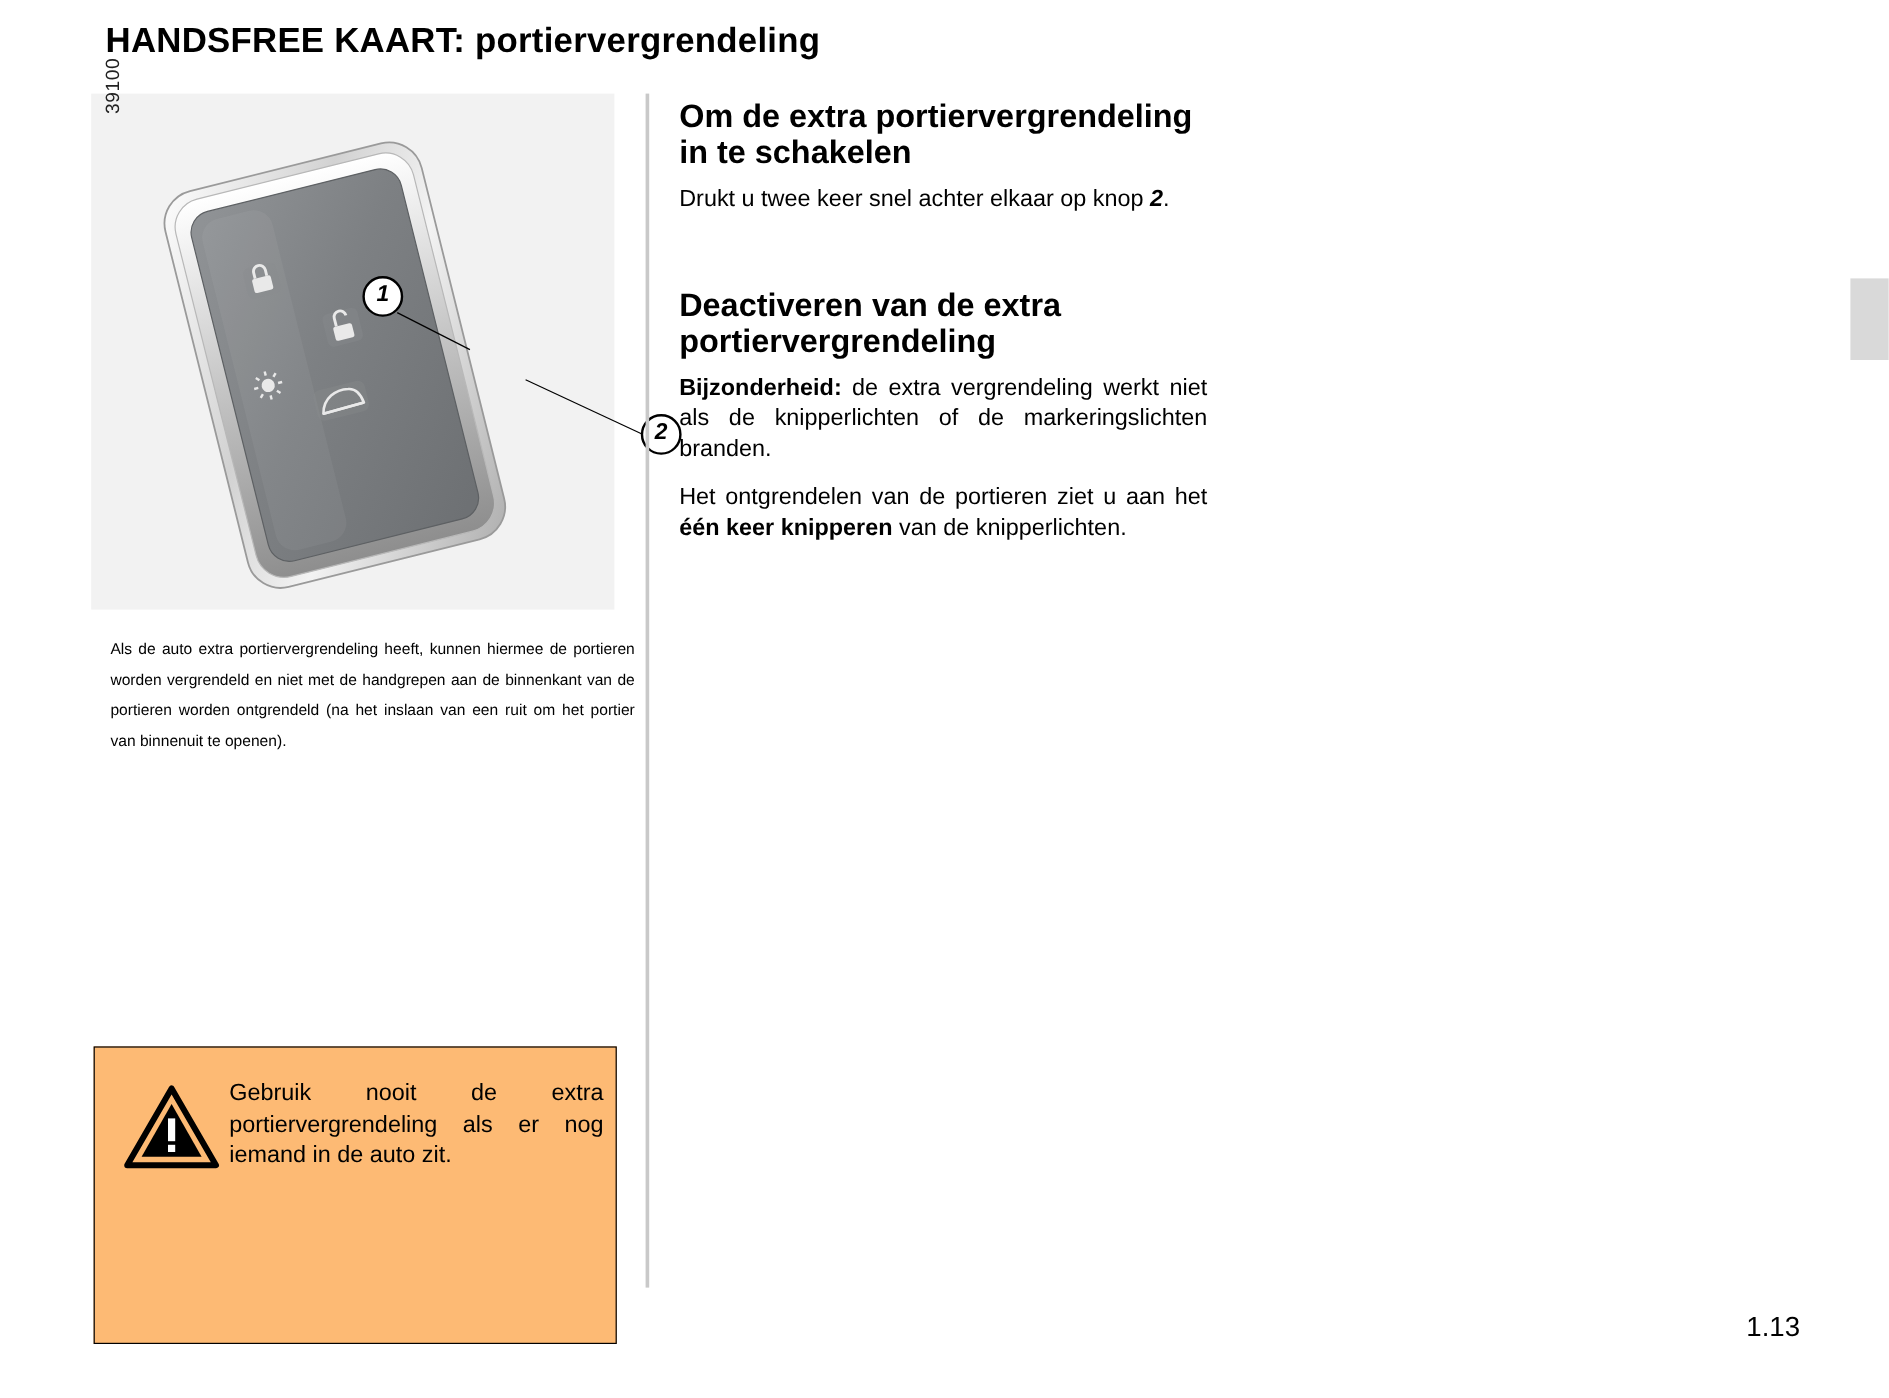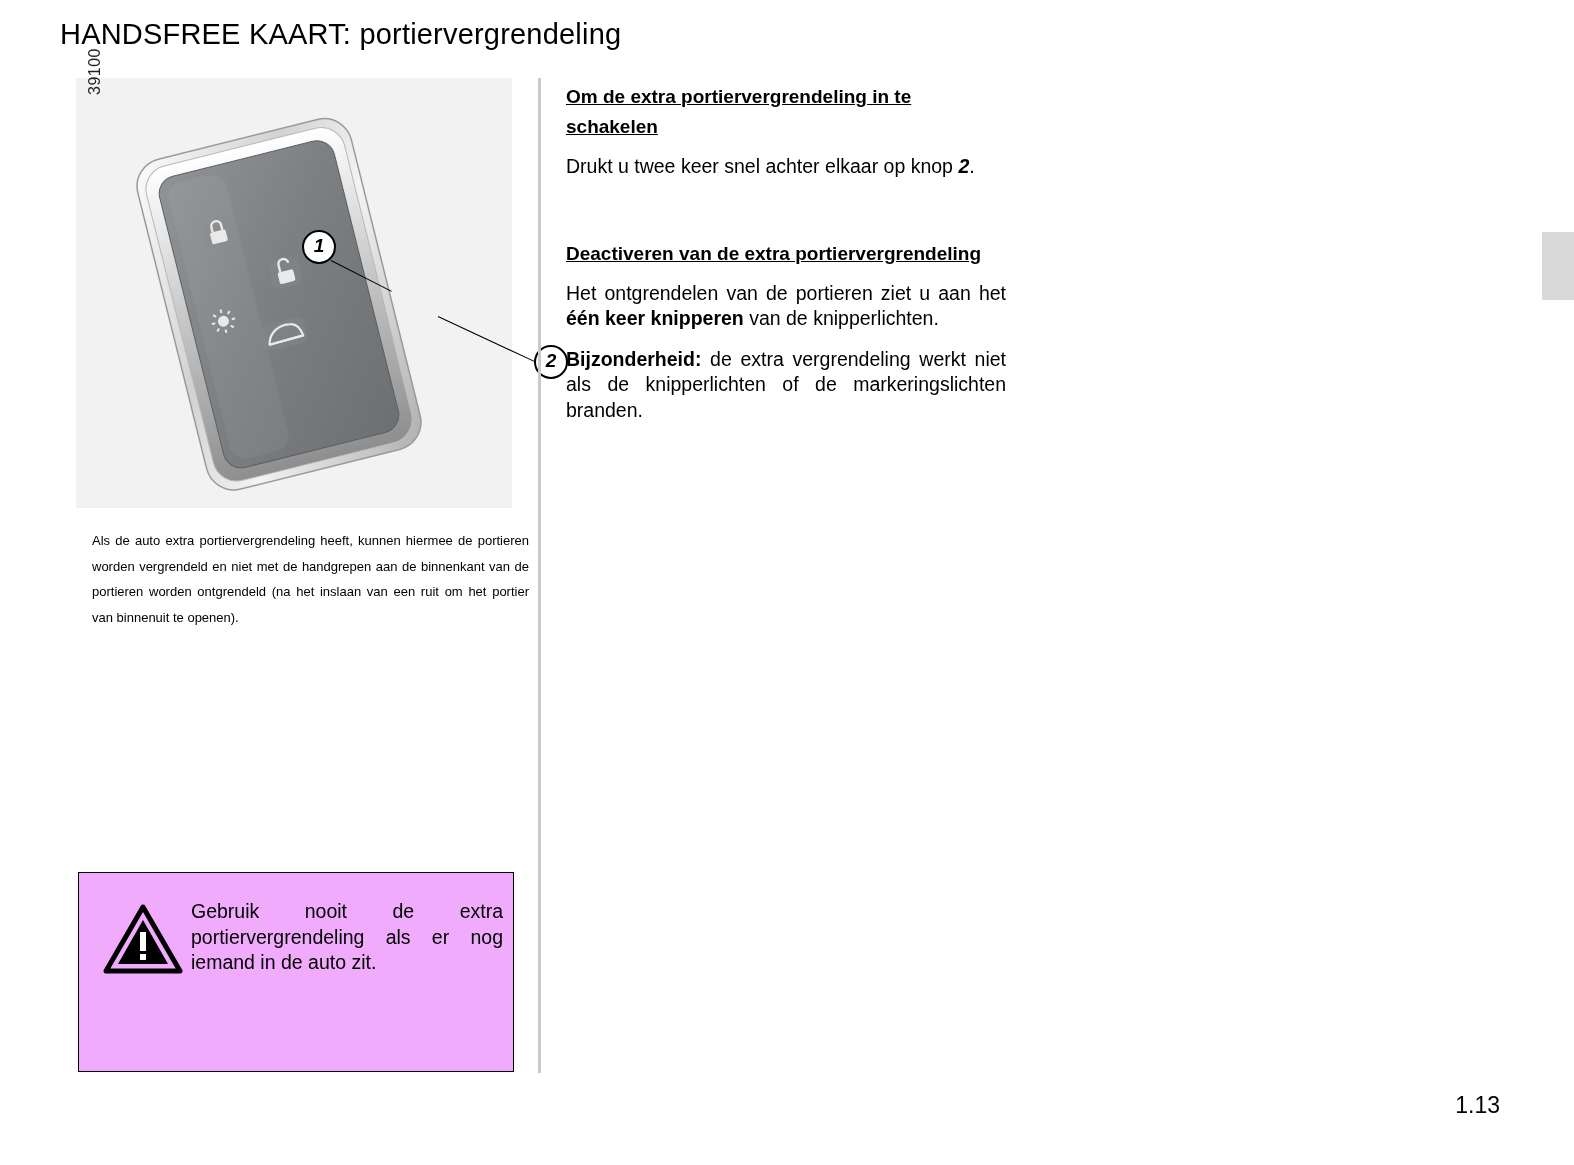--- a/index.html
+++ b/index.html
@@ -12,24 +12,24 @@
     height: 1165px;
     position: relative;
     font-family: "Liberation Sans", sans-serif;
     color: #000000;
     overflow: hidden;
   }
 
   
   .page-title {
     position: absolute;
-    left: 60px;
+    left: 88px;
     top: 18px;
     font-size: 29px;
-    font-weight: normal;
+    font-weight: bold;
     letter-spacing: 0.2px;
     white-space: nowrap;
     text-align: right;
   }
 
   
   .figure-box {
     position: absolute;
     left: 76px;
     top: 78px;
@@ -105,44 +105,43 @@
   }
 
   
   .right-col {
     position: absolute;
     left: 566px;
     top: 82px;
     width: 440px;
   }
   .right-col h2 {
-    font-size: 19px;
+    font-size: 27px;
     line-height: 30px;
     font-weight: bold;
     margin: 0 0 10px 0;
-    text-decoration: underline;
   }
   .right-col p {
     font-size: 19.5px;
     line-height: 25.5px;
     text-align: justify;
     margin: 12px 0 15px 0;
   }
   .spacer-block { height: 44px; }
   .right-col .b { font-weight: bold; }
   .right-col .i { font-style: italic; font-weight: bold; }
 
   
   .warning-box {
     position: absolute;
     left: 78px;
     top: 872px;
     width: 436px;
-    height: 200px;
-    background: #f0abfc;
+    height: 248px;
+    background: #fdba74;
     border: 1px solid #000;
     box-sizing: border-box;
   }
   .warning-icon {
     position: absolute;
     left: 24px;
     top: 30px;
     width: 80px;
     height: 72px;
   }
@@ -263,25 +262,25 @@
   </p>
 
 
 
   <div class="spacer-block"></div>
 
   <h2>Deactiveren van de extra portiervergrendeling</h2>
 
 
   <p>
+    <span class="b">Bijzonderheid:</span><span> de extra vergrendeling werkt niet als de knipperlichten of de markeringslichten branden.</span>
+  </p>
+
+  <p>
     <span>Het ontgrendelen van de portieren ziet u aan het </span><span class="b">één keer knipperen</span><span> van de knipperlichten.</span>
-  </p>
-
-  <p>
-    <span class="b">Bijzonderheid:</span><span> de extra vergrendeling werkt niet als de knipperlichten of de markeringslichten branden.</span>
   </p>
 </div>
 
 <div class="warning-box">
   <div class="warning-icon">
     <svg width="80" height="72" viewBox="0 0 80 72" xmlns="http://www.w3.org/2000/svg">
       <path d="M40 4 L77 68 L3 68 Z" fill="none" stroke="#000" stroke-width="5" stroke-linejoin="round"></path>
       <path d="M40 17 L65 61 L15 61 Z" fill="#000"></path>
       <rect x="37" y="29" width="6" height="19" fill="#fff"></rect>
       <rect x="37" y="51" width="6" height="6" fill="#fff"></rect>

